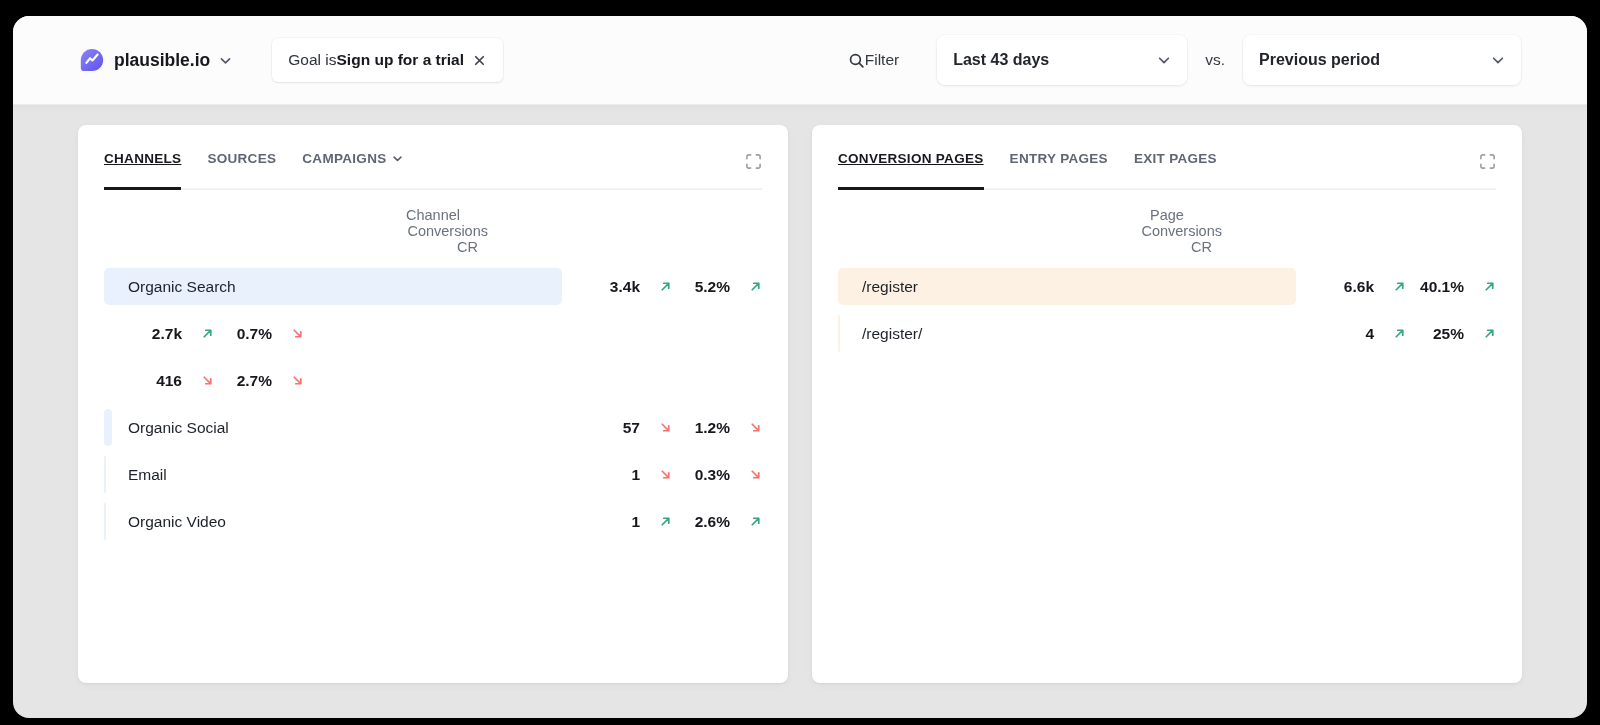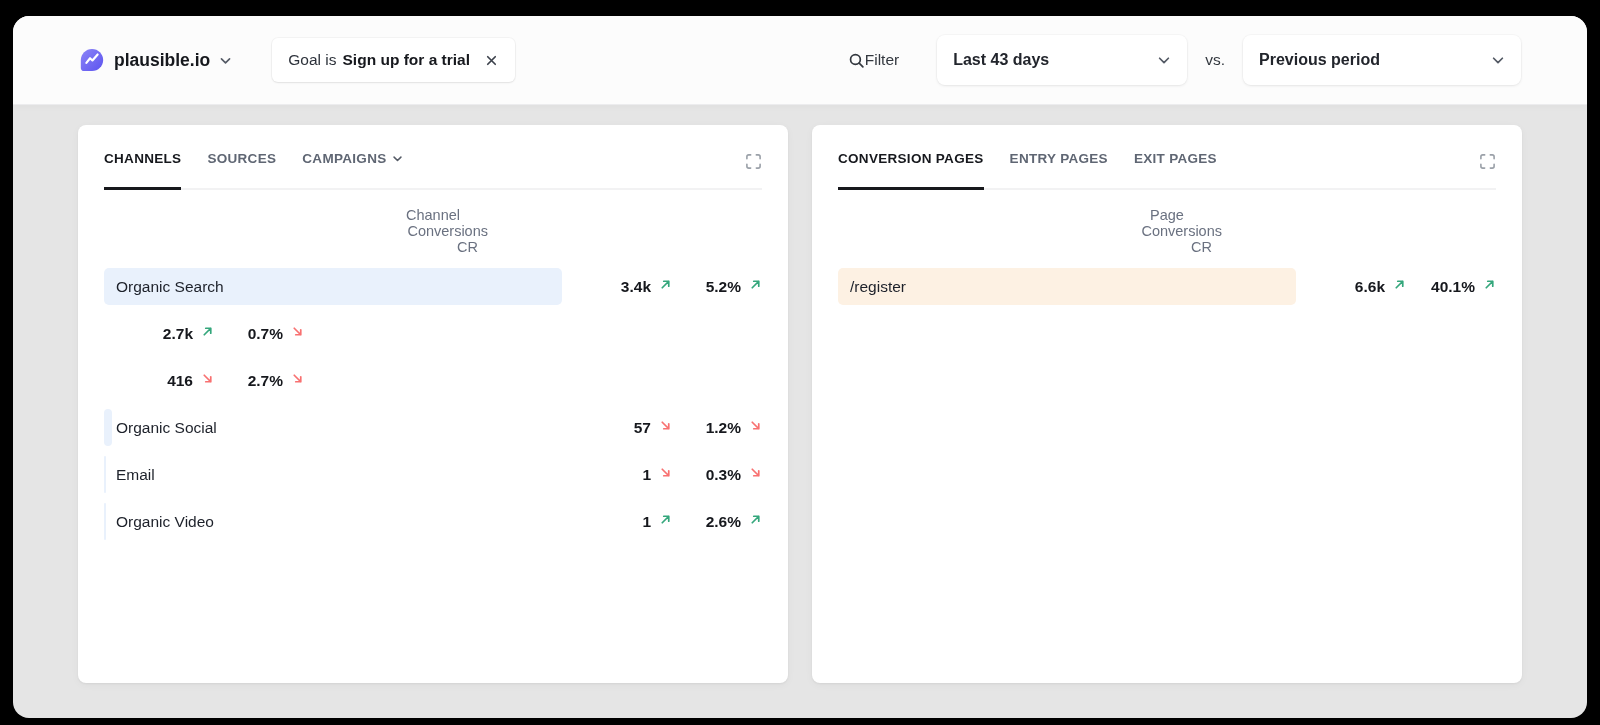--- a/index.html
+++ b/index.html
@@ -14,21 +14,21 @@
     padding:0 66px; border-bottom:1px solid #ececee;
     box-shadow:0 3px 6px rgba(0,0,0,.025);
     position:relative; z-index:2;
   }
   .site-switcher { display:flex; align-items:center; gap:9px; cursor:pointer; }
   .site-name { font-size:17.5px; font-weight:700; color:#16181d; }
   .chev { color:#555b66; display:flex; }
   .goal-chip {
     margin-left:40px; height:44px; background:#fff; border-radius:6px;
     box-shadow:0 1px 2px rgba(0,0,0,.08), 0 0 0 1px rgba(0,0,0,.03);
-    display:flex; align-items:center; padding:0 16px; gap:6px;
+    display:flex; align-items:center; padding:0 16px; 
     font-size:15.5px; color:#2d323b;
   }
   .goal-chip b { color:#16181d; }
   .goal-close { margin-left:8px; color:#3c414b; display:flex; cursor:pointer; }
   .spacer { flex:1; }
   .filter-btn { display:flex; align-items:center; color:#33383f; font-size:15.5px; cursor:pointer; }
   .dropdown {
     height:50px; background:#fff; border-radius:8px;
     box-shadow:0 1px 3px rgba(0,0,0,.08), 0 0 0 1px rgba(0,0,0,.02);
     display:flex; align-items:center; justify-content:space-between;
@@ -43,35 +43,35 @@
     flex:1; height:558px; background:#fff; border-radius:8px;
     box-shadow:0 1px 2px rgba(0,0,0,.05), 0 2px 8px rgba(0,0,0,.04);
     padding:26px 26px 0; position:relative;
   }
   .tabs { display:flex; gap:26px; border-bottom:2px solid #f2f2f3; }
   .tab {
     font-size:13.5px; font-weight:700; letter-spacing:.3px; color:#5f6673;
     padding-bottom:22px; position:relative; cursor:pointer;
     display:flex; align-items:center; gap:6px;
   }
-  .tab.active { color:#16181d; }
+  .tab.active { color:#16181d;text-decoration:underline; }
   .tab.active::after {
     content:""; position:absolute; left:0; right:0; bottom:-2px; height:3px; background:#17181c;
   }
   .expand-btn { position:absolute; top:28px; right:26px; color:#9aa0a8; cursor:pointer; }
   .col-headers { display:flex; align-items:center; margin-top:17px; font-size:14.5px; color:#6a7180;flex-direction:column; }
   .col-name { flex:1; }
   .col-conv { width:110px; text-align:right; }
   .col-cr { width:90px; text-align:right; }
   .rows { margin-top:13px; }
   .row { display:flex; align-items:center; height:37px; margin-bottom:10px; }
-  .name-cell { flex:1; position:relative; height:100%; display:flex; align-items:center; }
+  .name-cell { flex:1; position:relative; height:100%; display:flex; align-items:center;padding-left:12px; }
   .bar { position:absolute; left:0; top:0; bottom:0; border-radius:5px; min-width:2px; }
   .name-text { position:relative; padding-left:12px; font-size:15.5px; color:#1d212a; }
-  .cell { width:110px; display:flex; align-items:flex-start; justify-content:flex-end; gap:8px; }
+  .cell { width:110px; display:flex; align-items:center; justify-content:flex-end; gap:19px; }
   .cell.cell-cr { width:90px; }
   .num { font-size:15.5px; font-weight:600; color:#16181d; }
   .trend { display:flex; }
   .trend.up { color:#35a77c; }
   .trend.down { color:#f87171; }
   .trend.down svg { transform:scaleY(-1); }
 </style>
 </head>
 <body>
 
@@ -343,17 +343,39 @@
     <div class="cell cell-cr">
       <span class="num">40.1%</span>
       <span class="trend up">
         <svg width="13" height="13" viewBox="0 0 12 12" fill="none" stroke="currentColor" stroke-width="1.6" stroke-linecap="round" stroke-linejoin="round">
                   <path d="M3 9L9 3M4.4 3H9v4.6"></path>
                 </svg>
       </span>
     </div>
   </div>
 
+  <div class="row">
+    <div class="name-cell">
+      <div class="bar" style="width: 0.3%; background: rgb(253, 241, 227);"></div>
+      <span class="name-text">/register/</span>
+    </div>
+    <div class="cell cell-conv">
+      <span class="num">4</span>
+      <span class="trend up">
+        <svg width="13" height="13" viewBox="0 0 12 12" fill="none" stroke="currentColor" stroke-width="1.6" stroke-linecap="round" stroke-linejoin="round">
+                  <path d="M3 9L9 3M4.4 3H9v4.6"></path>
+                </svg>
+      </span>
+    </div>
+    <div class="cell cell-cr">
+      <span class="num">25%</span>
+      <span class="trend up">
+        <svg width="13" height="13" viewBox="0 0 12 12" fill="none" stroke="currentColor" stroke-width="1.6" stroke-linecap="round" stroke-linejoin="round">
+                  <path d="M3 9L9 3M4.4 3H9v4.6"></path>
+                </svg>
+      </span>
+    </div>
+  </div>
 </div>
     </div>
 
   </div>
 </div>
 
 </body></html>

